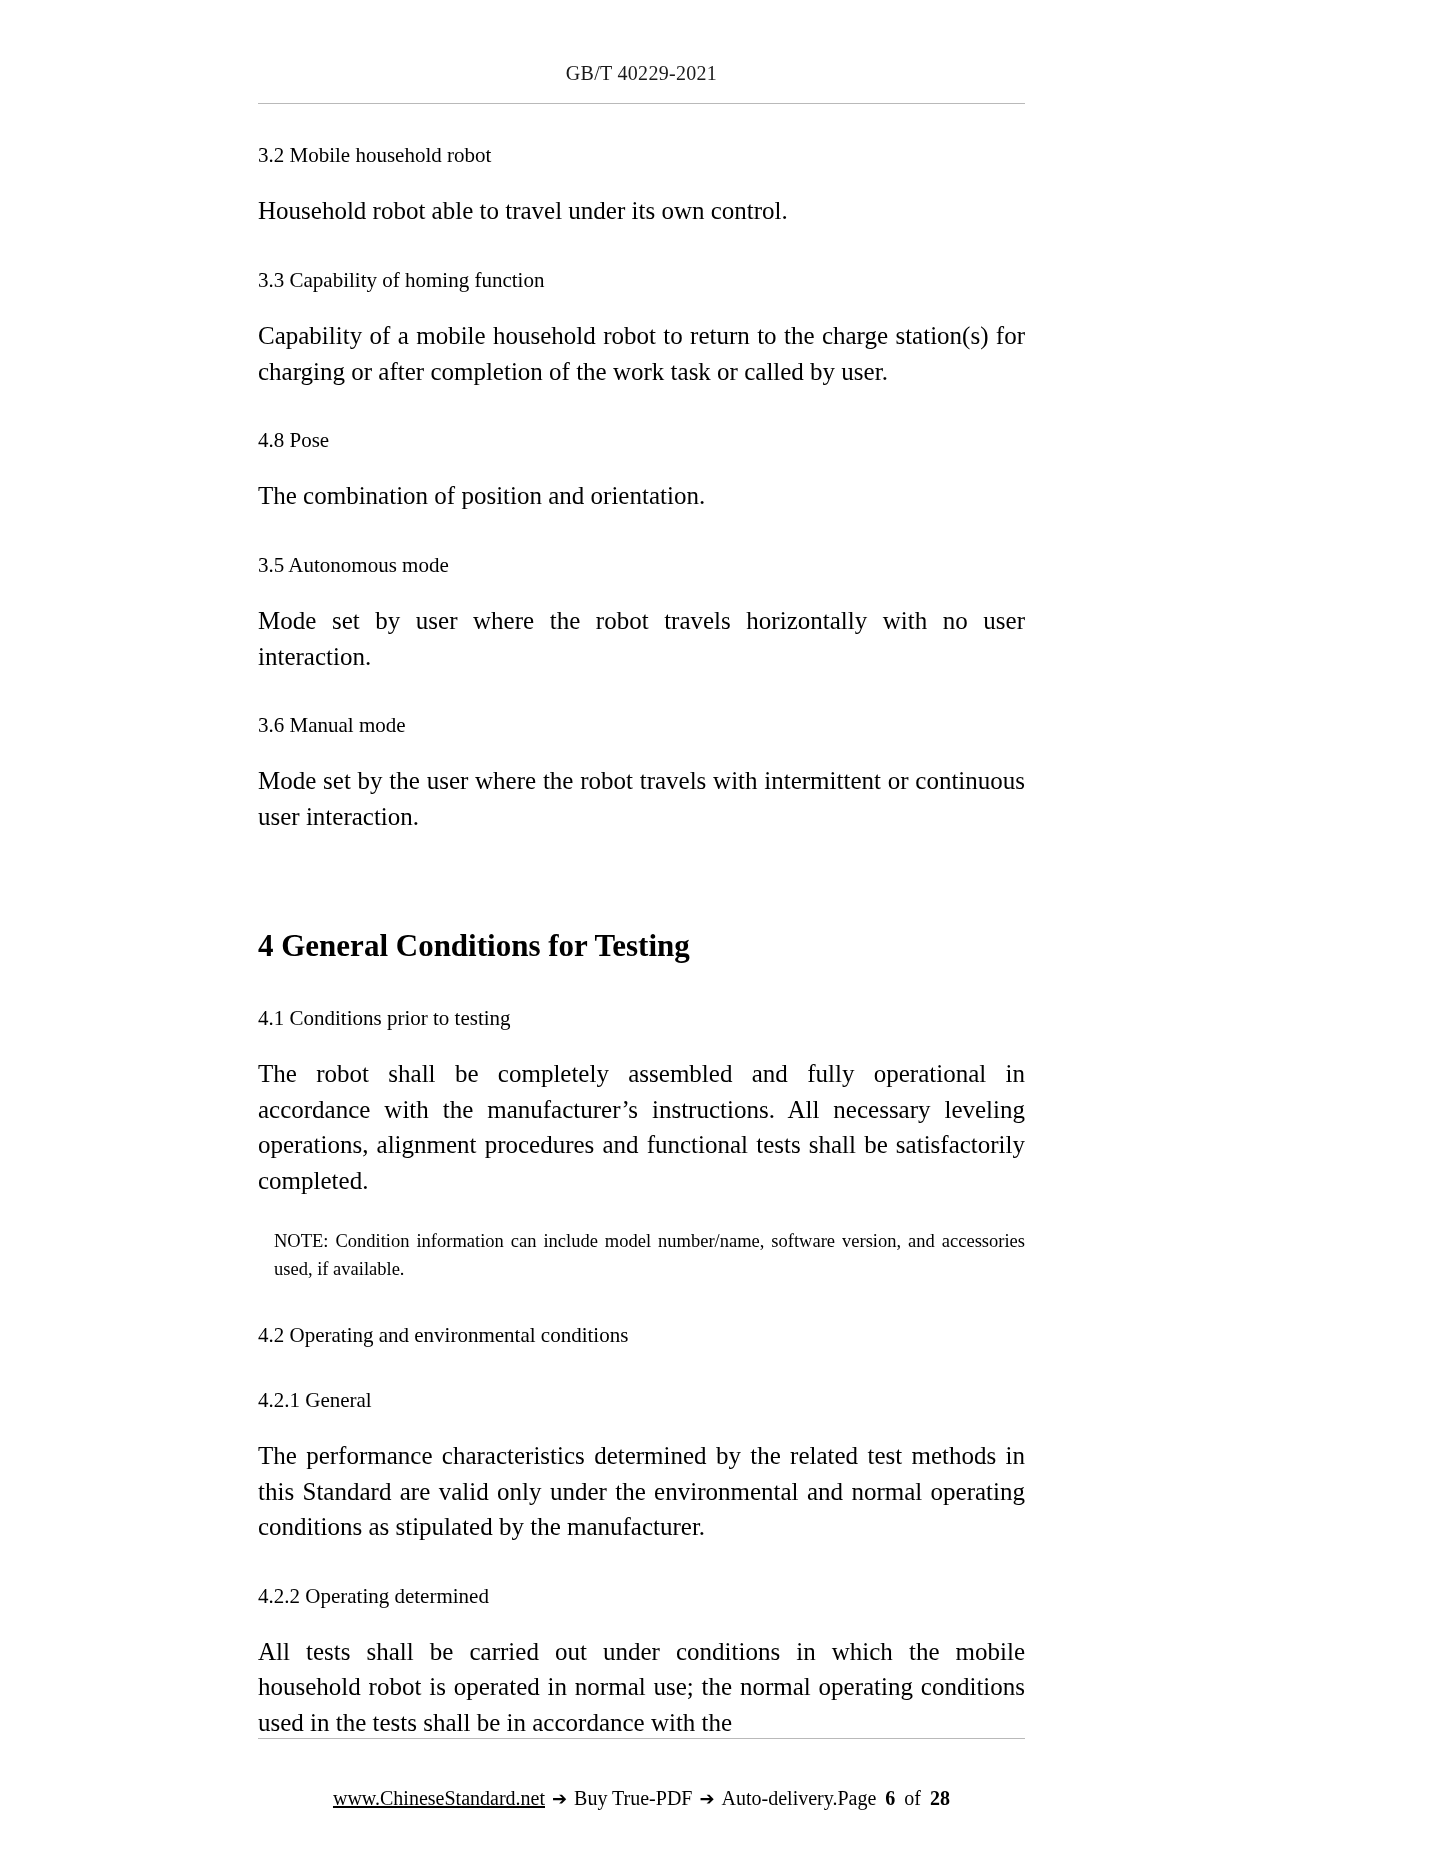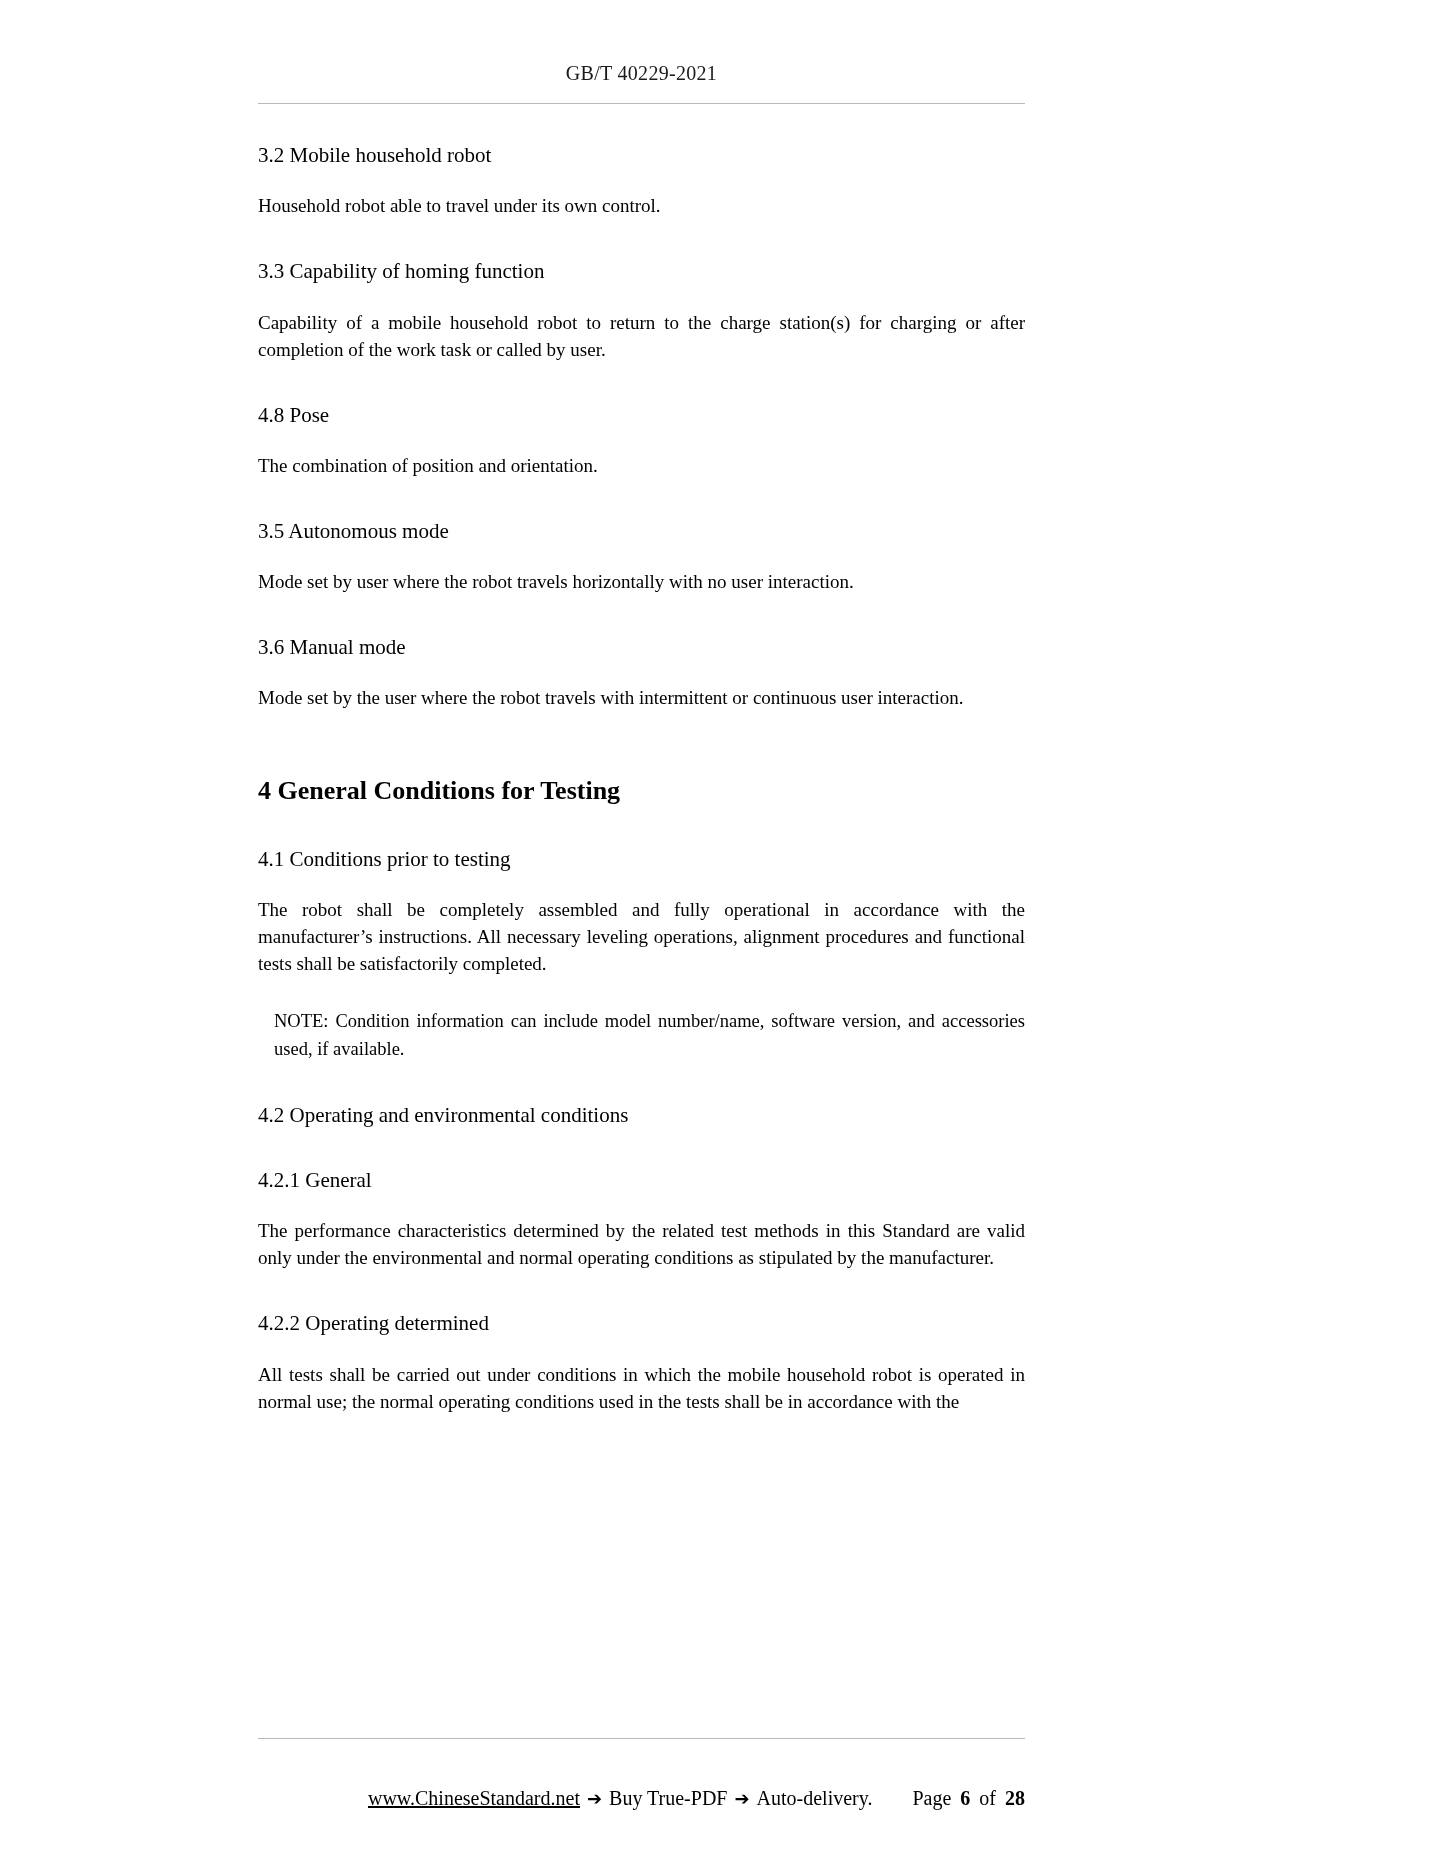--- a/index.html
+++ b/index.html
@@ -36,27 +36,27 @@
   .content {
     margin: 0 258px 0 258px;
   }
   h3.sub {
     font-size: 21px;
     font-weight: normal;
     margin: 38px 0 0 0;
     line-height: 1.3;
   }
   h2.major {
-    font-size: 26px;
+    font-size: 31px;
     font-weight: bold;
-    margin: 62px 0 0 0;
+    margin: 92px 0 0 0;
     line-height: 1.3;
   }
   p.body {
-    font-size: 19px;
+    font-size: 25px;
     line-height: 1.42;
     margin: 24px 0 0 0;
     text-align: justify;
     text-justify: inter-word;
   }
   p.note {
     font-size: 18.5px;
     line-height: 1.5;
     margin: 30px 0 0 16px;
     text-align: justify;
@@ -67,23 +67,22 @@
     right: 258px;
     bottom: 60px;
   }
   .footer-rule {
     border-bottom: 1px solid #b9b9b9;
     margin-bottom: 14px;
   }
   .footer-row {
     display: flex;
     align-items: baseline;
-    justify-content: flex-end;
+    justify-content: center;
     font-size: 20px;
-    gap: 40px;
   }
   .footer-left {
     display: flex;
     align-items: baseline;
     gap: 7px;
   }
   .footer-left .site {
     text-decoration: underline;
   }
   .arrow {

